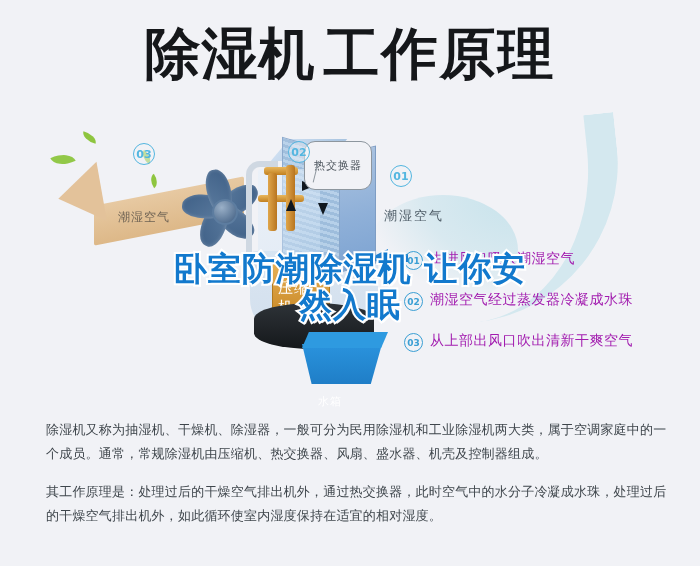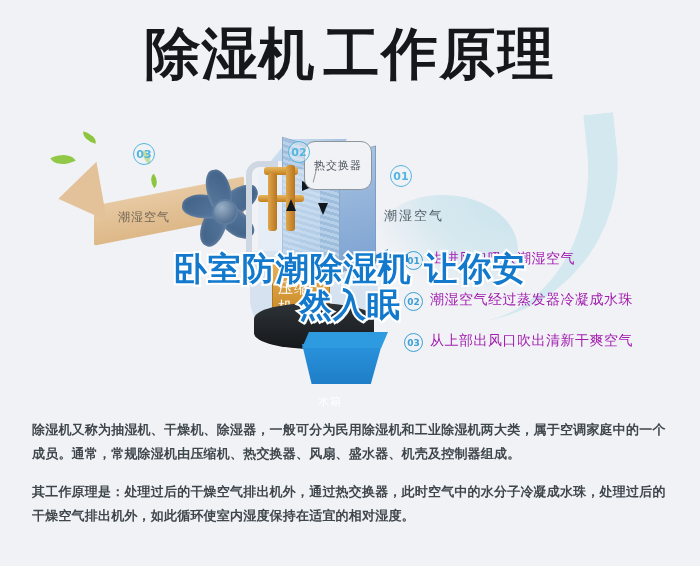--- a/index.html
+++ b/index.html
@@ -268,21 +268,21 @@
       2px 2px 0 rgba(255,255,255,.9);
   }
 
   
   .copy{
     position:absolute;left:32px;top:418px;width:640px;
     font-size:13px;line-height:1.85;color:#3f464c;
     letter-spacing:.2px;
     font-family:"DejaVu Sans","Liberation Sans",sans-serif;
   }
-  .copy p{margin:0 0 14px 0;font-weight:bold;}
+  .copy p{margin:0 0 14px 14px;}
   .copy p:last-child{margin-bottom:0;}
 </style>
 </head>
 <body>
 
 <div id="page">
 
   <div class="title-wrap">
     <div class="title">
       <span class="t-a">除湿机</span><span class="t-b">工作原理</span>

